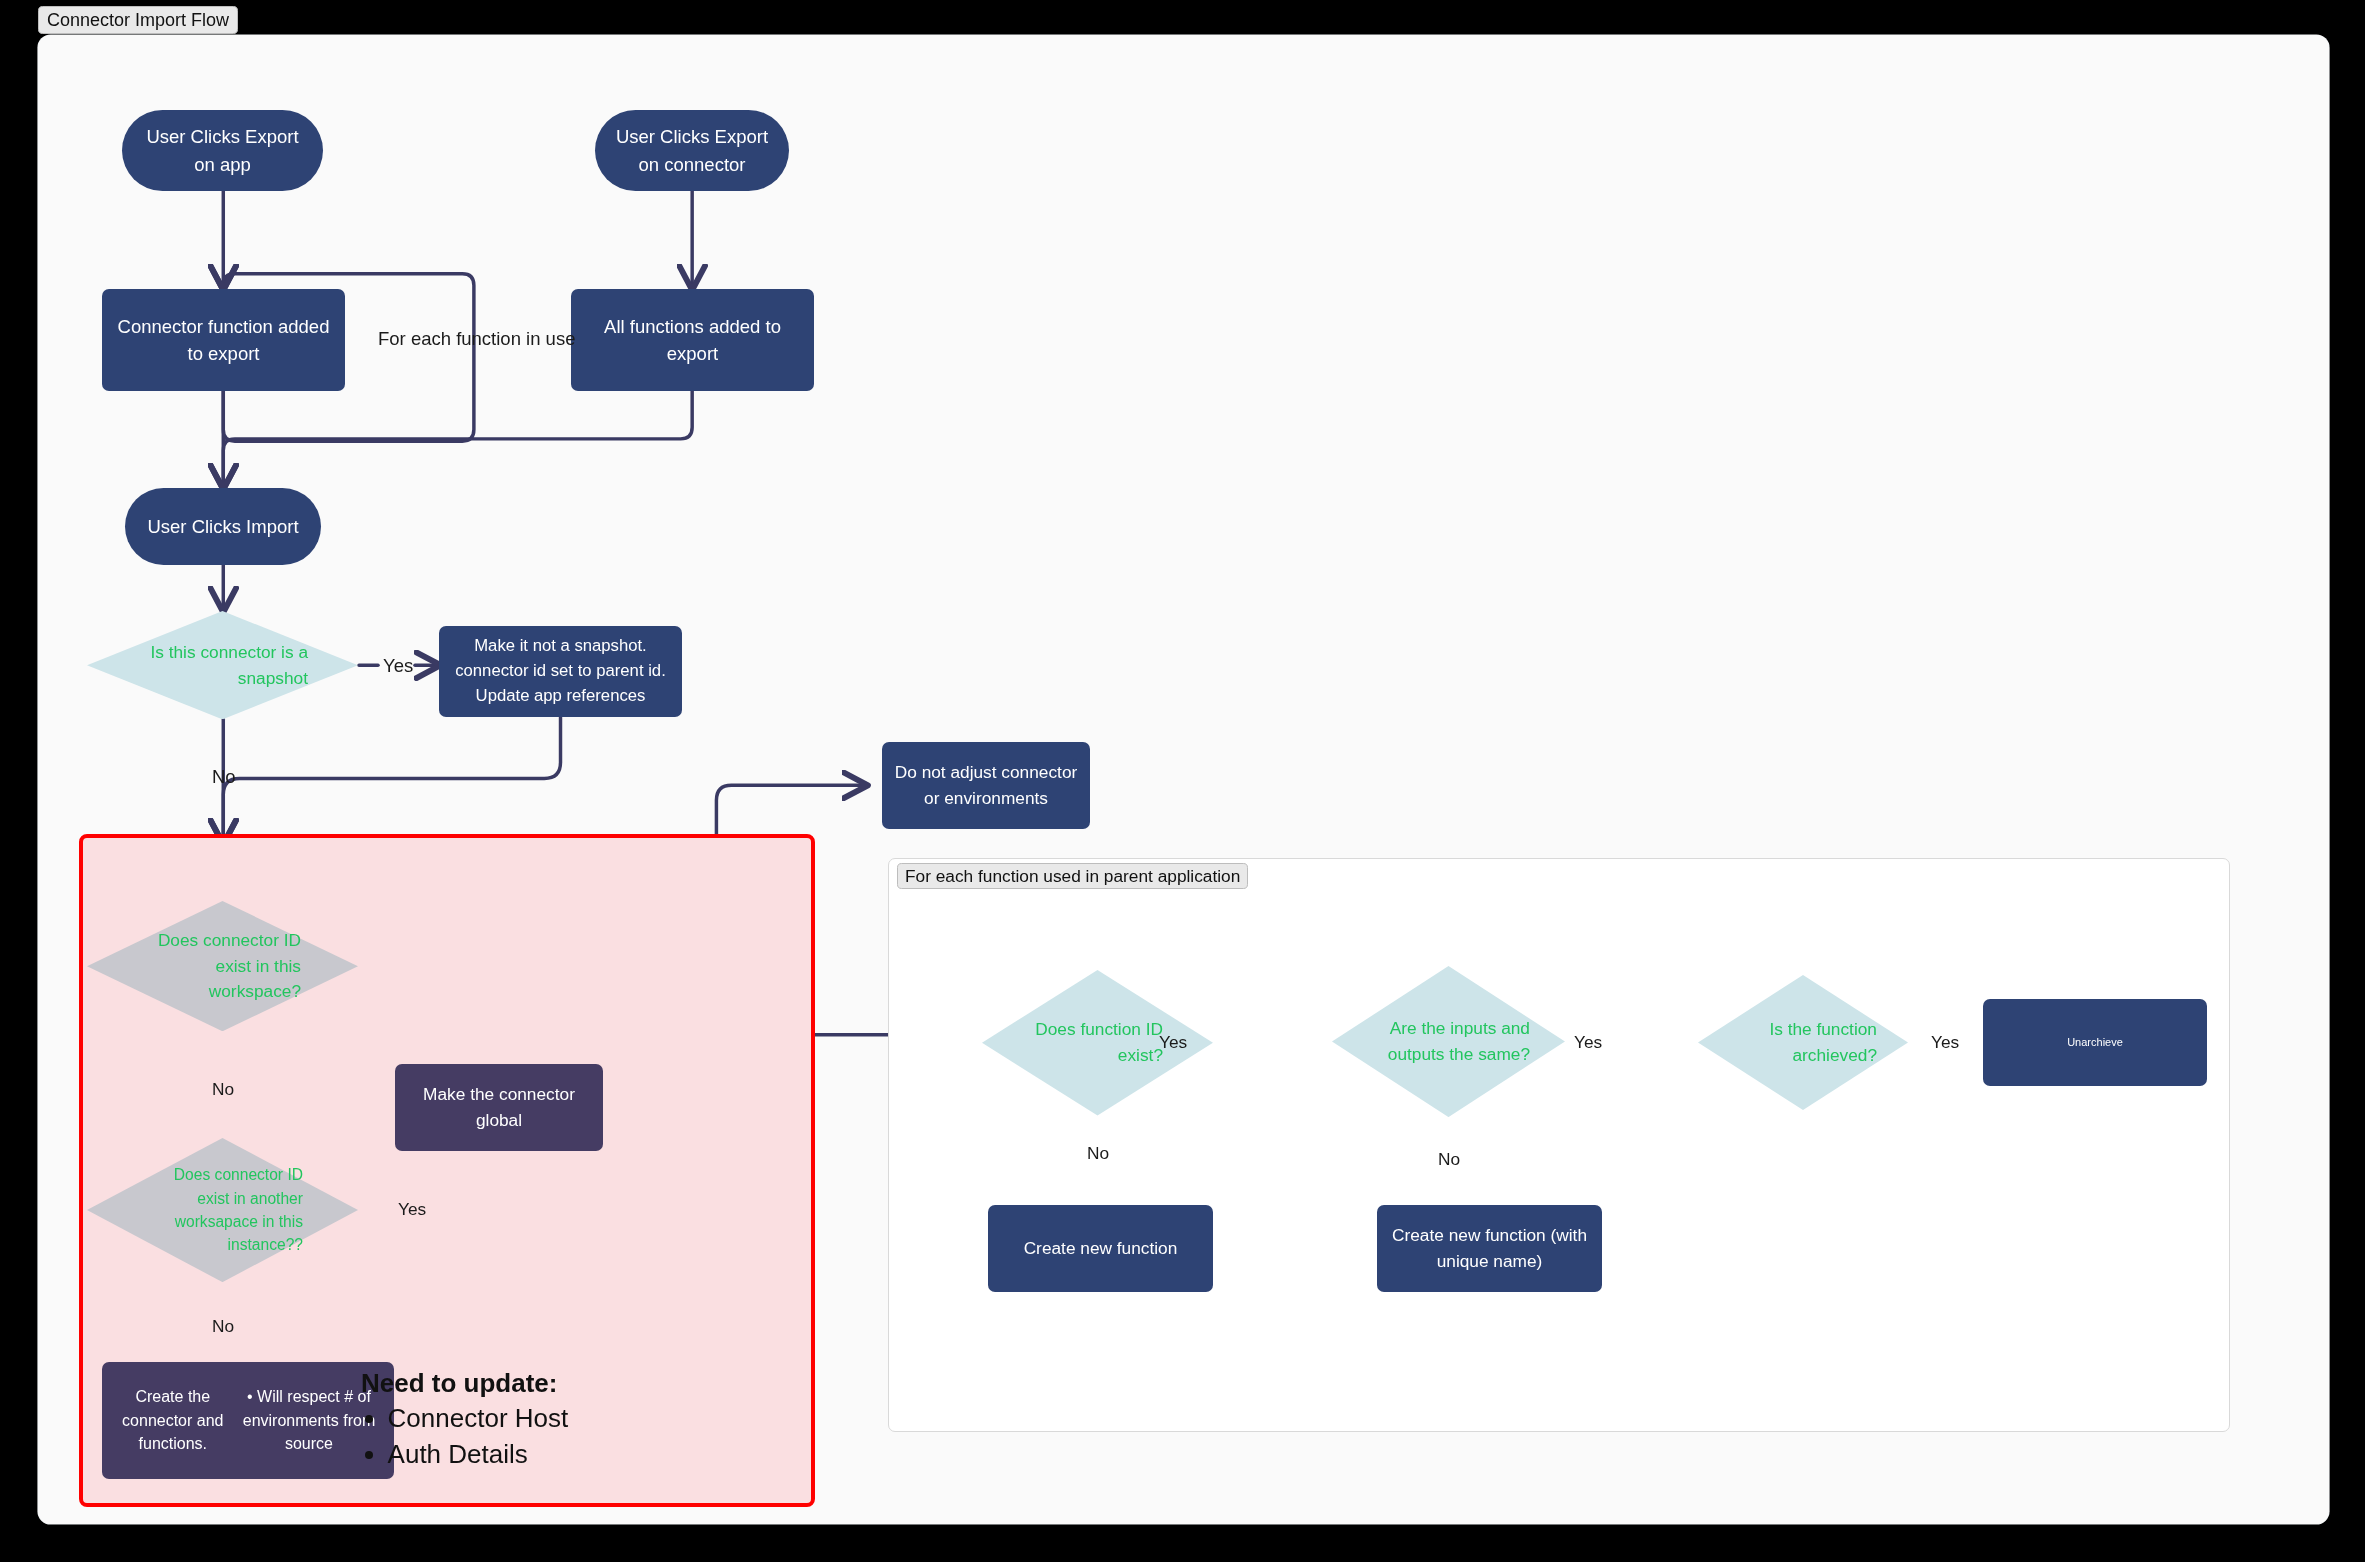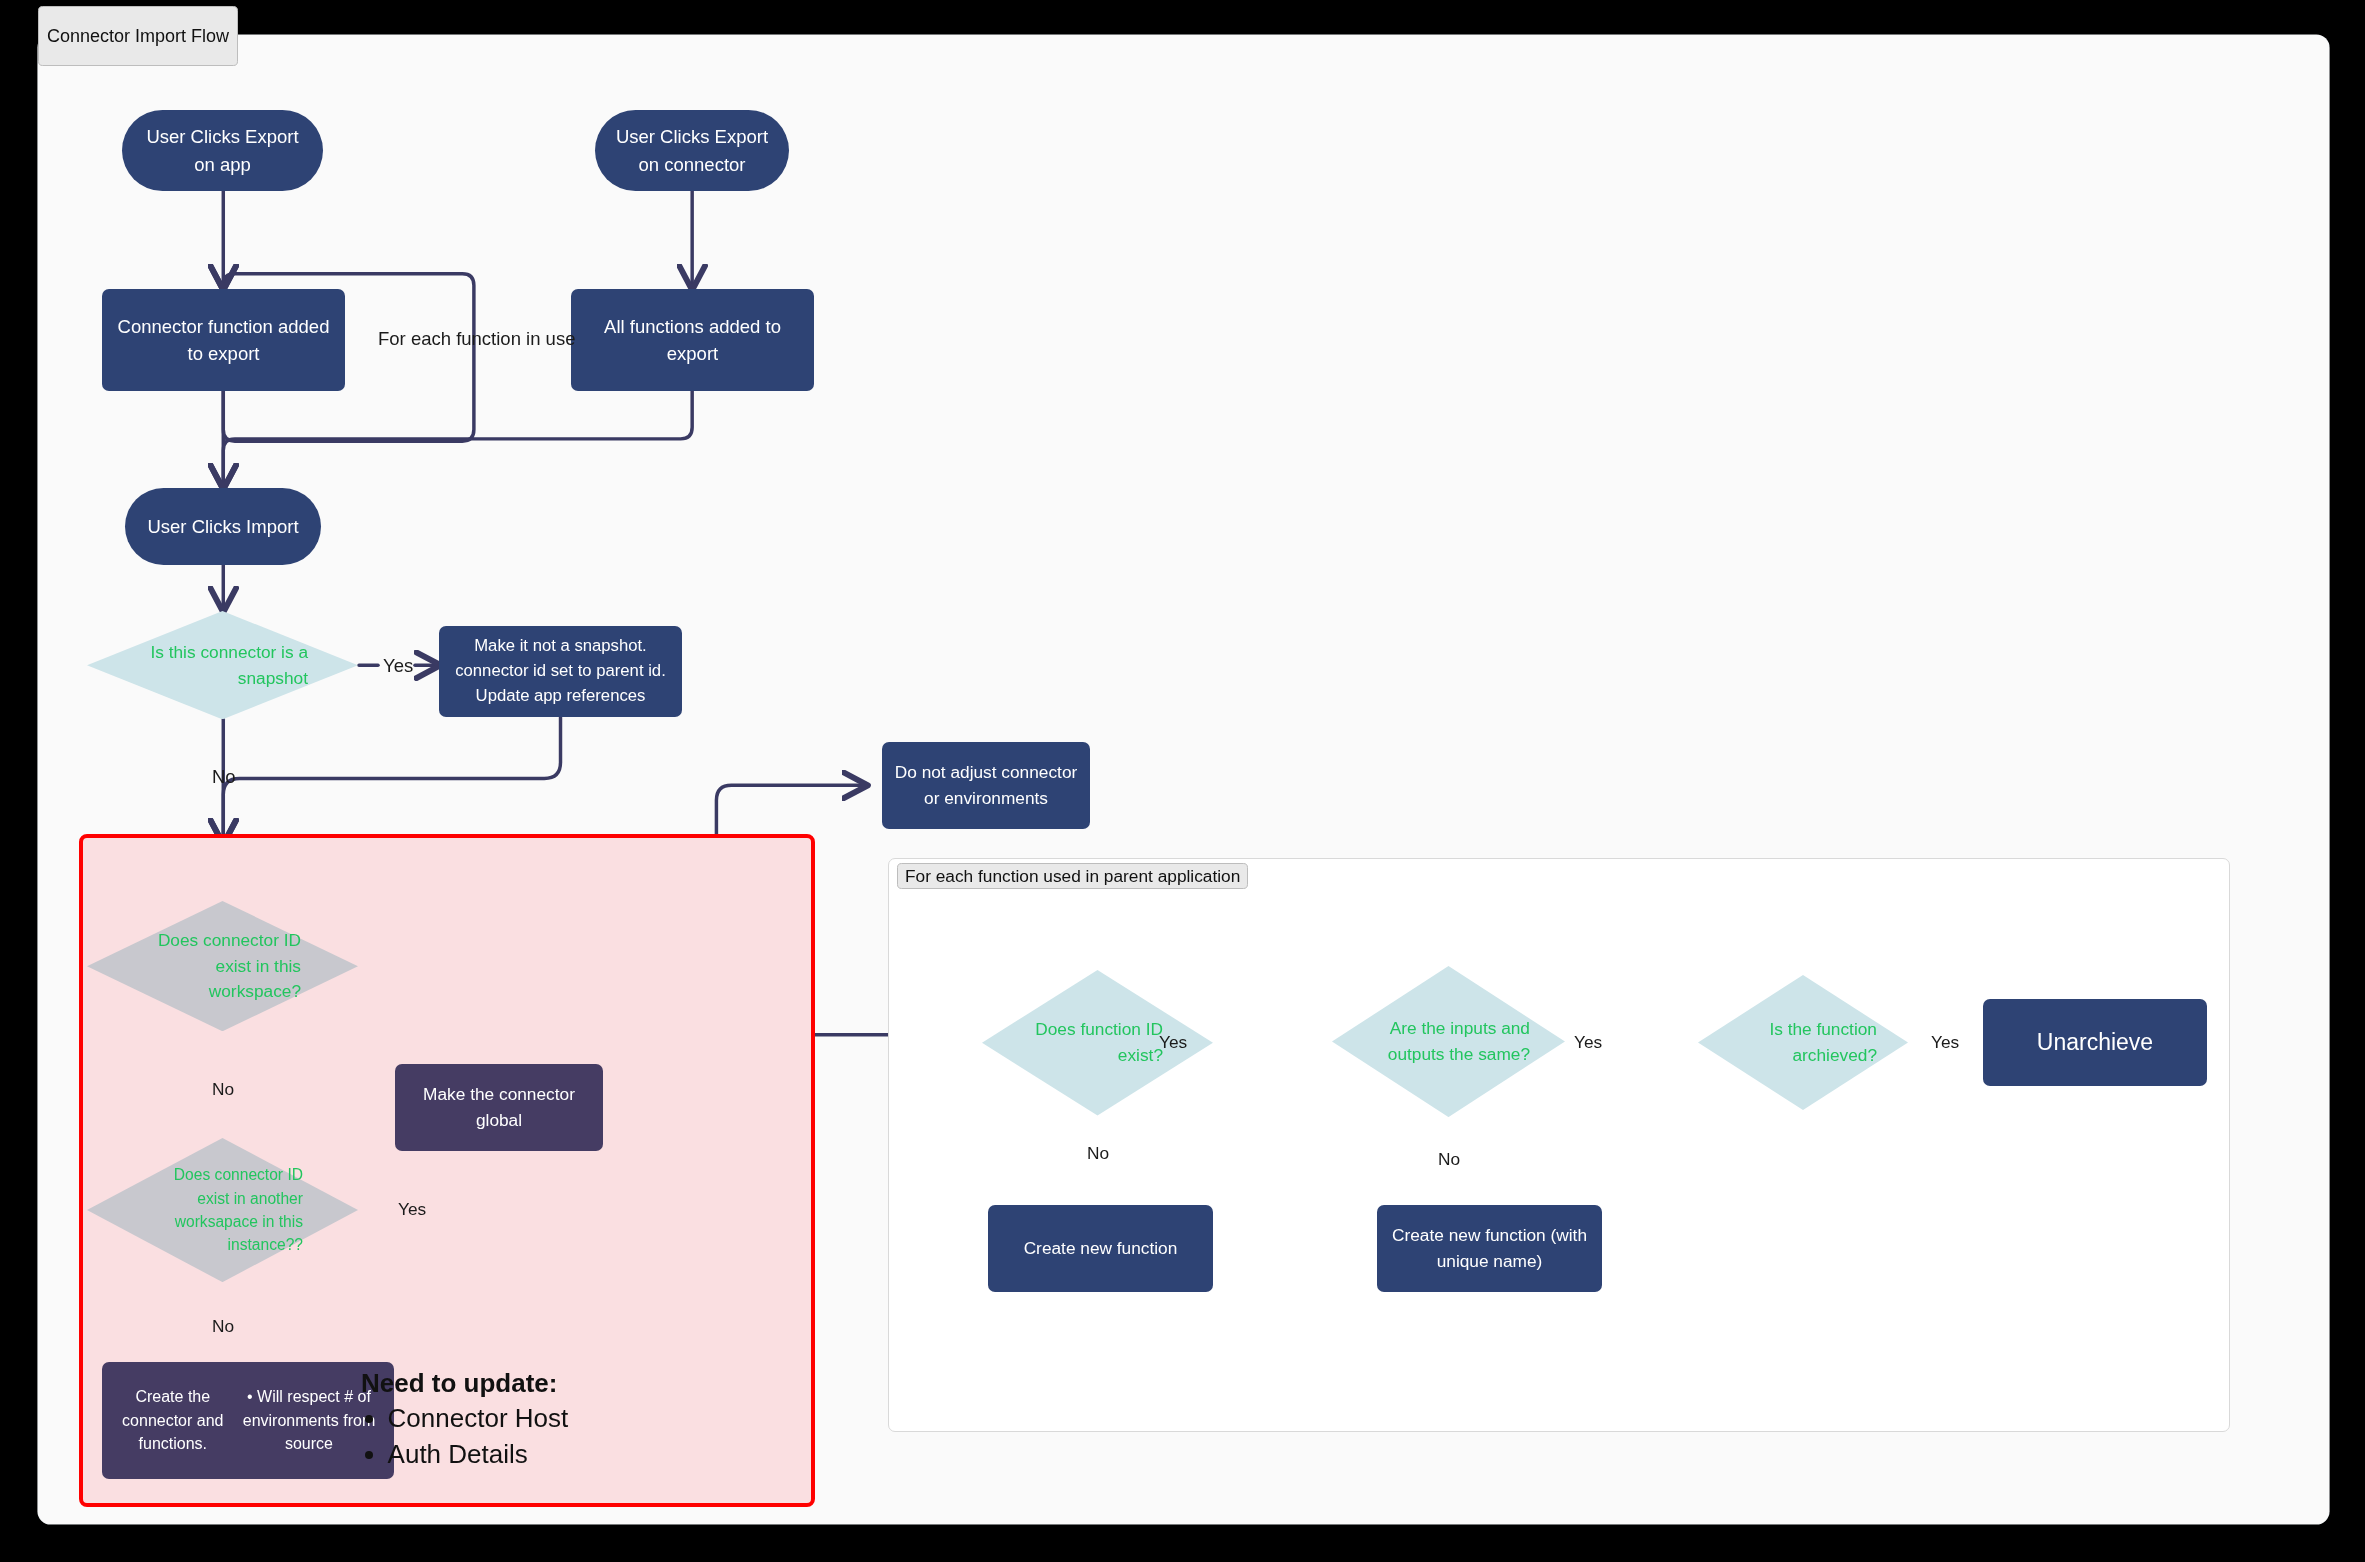--- a/index.html
+++ b/index.html
@@ -2,21 +2,21 @@
 <html style="font-size:9.2px"><head>
 <meta charset="utf-8">
 <style>
   html,body{margin:0;padding:0;background:#000;}
   body{width:2366px;height:1562px;position:relative;font-family:"Liberation Sans",sans-serif;}
 
   #canvas{position:absolute;left:38px;top:35px;width:2291px;height:1489px;
           background:#fafafa;border-radius:12.7px;box-shadow:0 0 0 0.6px #eceff1;}
 
   .diag-title{position:absolute;left:38px;top:5.8px;background:#e9e9e9;border:0.6px solid #bdbdbd;
-              border-radius:4.6px;padding:20px 8px;font-size:18px;color:#111;line-height:1;z-index:40;}
+              border-radius:4.6px;padding:4px 8px;font-size:18px;color:#111;line-height:1;z-index:40;}
 
   svg.layer{position:absolute;left:0;top:0;width:2366px;height:1562px;overflow:visible;pointer-events:none;}
 
   .node{position:absolute;display:flex;align-items:center;justify-content:center;text-align:center;
         color:#fff;box-sizing:border-box;z-index:20;line-height:1.48;}
   .rect{border-radius:7px;background:#2e4374;}
   .stadium{border-radius:577px;background:#2e4374;}
   .purple{background:#453c63;}
   .dia-wrap{position:absolute;z-index:20;}
   .dia-shape{position:absolute;inset:0;}
@@ -208,21 +208,21 @@
 
 <div class="dia-wrap" style="left:1698px;top:975px;width:210px;height:135px;">
   <svg class="dia-shape" viewBox="0 0 364 234" preserveAspectRatio="none">
     <polygon points="182,0 364,117 182,234 0,117" fill="#cde4e9"></polygon>
   </svg>
   <div class="dia-txt" style="font-size:17.3px;padding:0 31px;">Is the function archieved?</div>
 </div>
 
 <div class="elabel" style="left:1931px;top:1034px;font-size:17.3px;">Yes</div>
 
-<div class="node rect" style="left:1983px;top:999px;width:224px;height:87px;font-size:23px;padding:0 11.6px;">
+<div class="node rect" style="left:1983px;top:999px;width:224px;height:87px;font-size:11px;padding:0 11.6px;">
   <span>Unarchieve</span>
 </div>
 
 <div class="node rect" style="left:988px;top:1205px;width:225px;height:87px;font-size:17.3px;padding:0 11.6px;">
   <span>Create new function</span>
 </div>
 
 <div class="node rect" style="left:1340px;top:1205px;width:225px;height:87px;font-size:17.3px;padding:0 11.6px;margin-left:37px;">
   <span>Create new function (with unique name)</span>
 </div>

